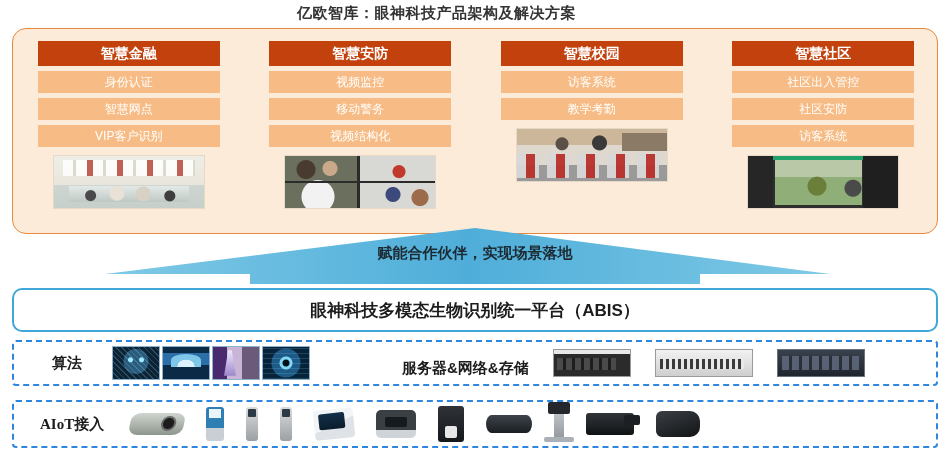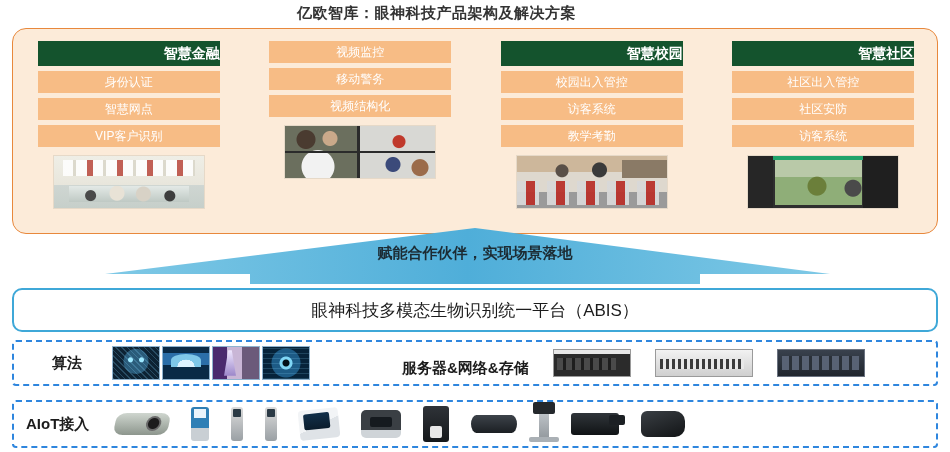--- a/index.html
+++ b/index.html
@@ -19,22 +19,22 @@
     box-sizing:border-box;
     background:#FCEBD9;border:1.5px solid #E8883C;border-radius:14px;
   }
   .cols{
     position:absolute;left:0;top:0;width:926px;height:206px;
     display:flex;justify-content:space-around;align-items:flex-start;
     padding-top:12px;box-sizing:border-box;
   }
   .col{width:196px;display:flex;flex-direction:column;align-items:center;}
   .col-head{
-    width:182px;height:25px;line-height:25px;text-align:right;
-    background:#14532d;color:#ffffff;font-size:14px;font-weight:bold;
+    width:182px;height:25px;line-height:25px;text-align:center;
+    background:#c2410c;color:#ffffff;font-size:14px;font-weight:bold;
     margin-bottom:5px;
   }
   .col-item{
     width:182px;height:22px;line-height:22px;text-align:center;
     background:#F7BC85;color:#ffffff;font-size:12px;margin-bottom:5px;
   }
   
   .thumb{
     width:150px;height:52px;margin-top:3px;
     border:1px solid #e6d9c8;position:relative;overflow:hidden;
@@ -112,36 +112,36 @@
       linear-gradient(180deg,#1fa36b 0 7%,transparent 7%);
   }
   
   .arrow-wrap{position:absolute;left:0;top:228px;width:950px;height:56px;}
   
   .abis{
     position:absolute;left:12px;top:288px;width:926px;height:44px;
     box-sizing:border-box;
     border:2px solid #3FA8D8;border-radius:10px;background:#ffffff;
     display:flex;align-items:center;justify-content:center;
-    font-size:17px;font-weight:normal;color:#1c1c1c;
+    font-size:17px;font-weight:bold;color:#1c1c1c;
   }
   
   .infra-row{
     position:absolute;left:12px;width:926px;box-sizing:border-box;
     border:2px dashed #2E86DE;border-radius:4px;background:#ffffff;
     display:flex;align-items:center;
   }
   .row-algo{top:340px;height:46px;}
   .row-aiot{top:400px;height:48px;}
   .row-label{
     font-size:15px;font-weight:bold;color:#1c1c1c;white-space:nowrap;
   }
   .algo-label{margin-left:38px;}
   .server-label{margin-left:92px;margin-top:11px;}
-  .aiot-label{margin-left:12px;}
+  .aiot-label{margin-left:26px;font-family:Liberation Serif, serif;}
   .algo-thumbs{display:flex;align-items:center;margin-left:30px;gap:2px;}
   .at{width:46px;height:32px;border:1px solid #8fb3cf;}
   .at-face{background:
       radial-gradient(circle at 50% 45%,#2a5b7a 0 12px,#0d2233 13px 100%);
     position:relative;}
   .at-face::after{content:"";position:absolute;inset:0;
     background:
       radial-gradient(circle at 38% 40%,#9fe8ff 0 2px,transparent 3px),
       radial-gradient(circle at 62% 40%,#9fe8ff 0 2px,transparent 3px),
       repeating-linear-gradient(45deg,rgba(120,200,240,.25) 0 1px,transparent 1px 4px);}
@@ -220,29 +220,29 @@
 
     <div class="col">
       <div class="col-head">智慧金融</div>
       <div class="col-item">身份认证</div>
       <div class="col-item">智慧网点</div>
       <div class="col-item">VIP客户识别</div>
       <div class="thumb thumb-bank"></div>
     </div>
 
     <div class="col">
+      <div class="col-head">智慧安防</div>
       <div class="col-item">视频监控</div>
       <div class="col-item">移动警务</div>
       <div class="col-item">视频结构化</div>
       <div class="thumb thumb-surv"></div>
     </div>
 
     <div class="col">
       <div class="col-head">智慧校园</div>
-      <div class="col-item">校园出入管控</div>
       <div class="col-item">访客系统</div>
       <div class="col-item">教学考勤</div>
       <div class="thumb thumb-campus"></div>
     </div>
 
     <div class="col">
       <div class="col-head">智慧社区</div>
       <div class="col-item">社区出入管控</div>
       <div class="col-item">社区安防</div>
       <div class="col-item">访客系统</div>

